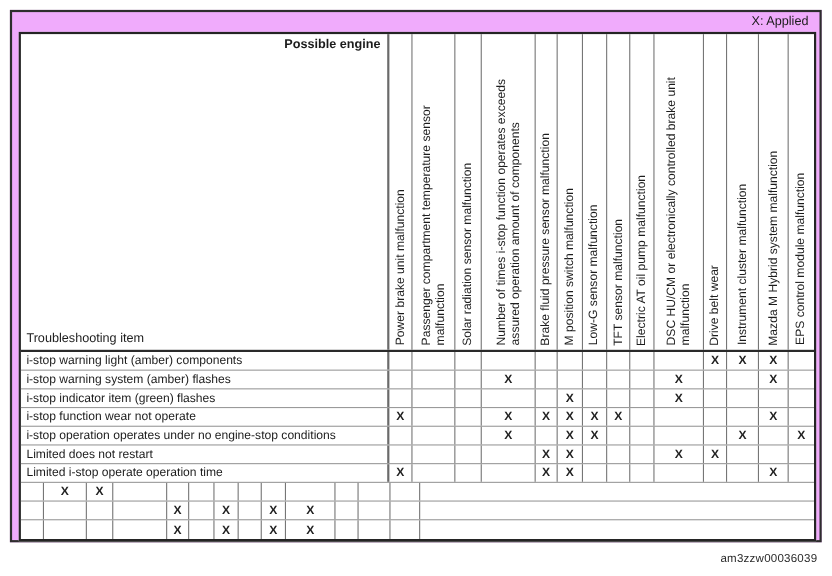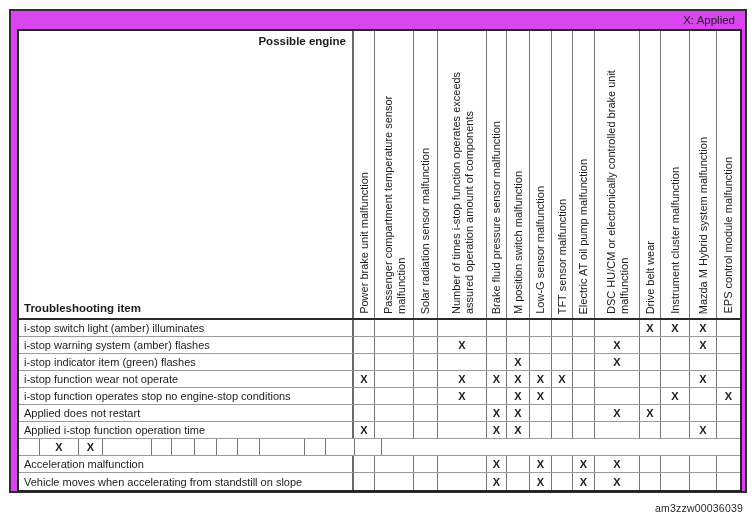--- a/index.html
+++ b/index.html
@@ -2,42 +2,42 @@
 <html><head>
 <meta charset="utf-8">
 <style>
   html,body{margin:0;padding:0;background:#fff;}
   .page{
     position:relative;width:756px;height:524px;background:#fff;overflow:hidden;
     font-family:"Liberation Sans","DejaVu Sans",sans-serif;color:#1c1c1c;
   }
   .outer{
     position:absolute;left:9px;top:9px;width:738px;height:484px;
-    border:2px solid #2e2e2e;box-sizing:border-box;background:#d946ef;
+    border:2px solid #2e2e2e;box-sizing:border-box;background:#f0abfc;
   }
   .legend{
     position:absolute;top:3px;right:10px;font-size:11.5px;color:#1c1c1c;
   }
   .tbl{
     position:absolute;left:6px;top:18px;
     border:2px solid #242424;background:#fff;
     display:flex;flex-direction:column;
   }
   .hrow{
     display:flex;height:287px;border-bottom:2px solid #2a2a2a;flex:0 0 auto;
   }
   .corner{
     width:335px;flex:0 0 335px;position:relative;box-sizing:border-box;
     border-right:2px solid #6a6a6a;
   }
   .pf{
     position:absolute;top:4px;right:6px;font-weight:bold;font-size:11.5px;white-space:nowrap;
   }
   .ti{
-    position:absolute;bottom:4px;left:5px;font-weight:bold;font-size:11.5px;white-space:nowrap;text-align:center;
+    position:absolute;bottom:4px;left:5px;font-weight:normal;font-size:11.5px;white-space:nowrap;text-align:center;
   }
   .fh{
     box-sizing:border-box;border-right:1px solid #767676;
     display:flex;align-items:flex-end;justify-content:center;
     padding-bottom:4px;overflow:hidden;
   }
   .fh:last-child{border-right:none;}
   .fh span{
     writing-mode:vertical-rl;transform:rotate(180deg);
     font-size:11px;line-height:12.5px;max-height:276px;
@@ -113,21 +113,21 @@
             <span>Instrument cluster malfunction</span>
           </div>
           <div class="fh" style="flex: 0 0 27px; width: 27px;">
             <span>Mazda M Hybrid system malfunction</span>
           </div>
           <div class="fh" style="flex: 0 0 23px; width: 23px;">
             <span>EPS control module malfunction</span>
           </div>
         </div>
     <div class="drow">
-          <div class="rlabel">i-stop switch light (amber) illuminates</div>
+          <div class="rlabel">i-stop warning light (amber) components</div>
           <div class="dcell" style="flex: 0 0 21px; width: 21px;"></div>
           <div class="dcell" style="flex: 0 0 39px; width: 39px;"></div>
           <div class="dcell" style="flex: 0 0 24px; width: 24px;"></div>
           <div class="dcell" style="flex: 0 0 49px; width: 49px;"></div>
           <div class="dcell" style="flex: 0 0 20px; width: 20px;"></div>
           <div class="dcell" style="flex: 0 0 23px; width: 23px;"></div>
           <div class="dcell" style="flex: 0 0 22px; width: 22px;"></div>
           <div class="dcell" style="flex: 0 0 21px; width: 21px;"></div>
           <div class="dcell" style="flex: 0 0 22px; width: 22px;"></div>
           <div class="dcell" style="flex: 0 0 45px; width: 45px;"></div>
@@ -181,55 +181,55 @@
           <div class="dcell" style="flex: 0 0 22px; width: 22px;">X</div>
           <div class="dcell" style="flex: 0 0 21px; width: 21px;">X</div>
           <div class="dcell" style="flex: 0 0 22px; width: 22px;"></div>
           <div class="dcell" style="flex: 0 0 45px; width: 45px;"></div>
           <div class="dcell" style="flex: 0 0 21px; width: 21px;"></div>
           <div class="dcell" style="flex: 0 0 29px; width: 29px;"></div>
           <div class="dcell" style="flex: 0 0 27px; width: 27px;">X</div>
           <div class="dcell" style="flex: 0 0 23px; width: 23px;"></div>
         </div>
         <div class="drow">
-          <div class="rlabel">i-stop function operates stop no engine-stop conditions</div>
+          <div class="rlabel">i-stop operation operates under no engine-stop conditions</div>
           <div class="dcell" style="flex: 0 0 21px; width: 21px;"></div>
           <div class="dcell" style="flex: 0 0 39px; width: 39px;"></div>
           <div class="dcell" style="flex: 0 0 24px; width: 24px;"></div>
           <div class="dcell" style="flex: 0 0 49px; width: 49px;">X</div>
           <div class="dcell" style="flex: 0 0 20px; width: 20px;"></div>
           <div class="dcell" style="flex: 0 0 23px; width: 23px;">X</div>
           <div class="dcell" style="flex: 0 0 22px; width: 22px;">X</div>
           <div class="dcell" style="flex: 0 0 21px; width: 21px;"></div>
           <div class="dcell" style="flex: 0 0 22px; width: 22px;"></div>
           <div class="dcell" style="flex: 0 0 45px; width: 45px;"></div>
           <div class="dcell" style="flex: 0 0 21px; width: 21px;"></div>
           <div class="dcell" style="flex: 0 0 29px; width: 29px;">X</div>
           <div class="dcell" style="flex: 0 0 27px; width: 27px;"></div>
           <div class="dcell" style="flex: 0 0 23px; width: 23px;">X</div>
         </div>
         <div class="drow">
-          <div class="rlabel">Applied does not restart</div>
-          <div class="dcell" style="flex: 0 0 21px; width: 21px;"></div>
-          <div class="dcell" style="flex: 0 0 39px; width: 39px;"></div>
-          <div class="dcell" style="flex: 0 0 24px; width: 24px;"></div>
-          <div class="dcell" style="flex: 0 0 49px; width: 49px;"></div>
-          <div class="dcell" style="flex: 0 0 20px; width: 20px;">X</div>
-          <div class="dcell" style="flex: 0 0 23px; width: 23px;">X</div>
-          <div class="dcell" style="flex: 0 0 22px; width: 22px;"></div>
-          <div class="dcell" style="flex: 0 0 21px; width: 21px;"></div>
-          <div class="dcell" style="flex: 0 0 22px; width: 22px;"></div>
-          <div class="dcell" style="flex: 0 0 45px; width: 45px;">X</div>
-          <div class="dcell" style="flex: 0 0 21px; width: 21px;">X</div>
-          <div class="dcell" style="flex: 0 0 29px; width: 29px;"></div>
-          <div class="dcell" style="flex: 0 0 27px; width: 27px;"></div>
-          <div class="dcell" style="flex: 0 0 23px; width: 23px;"></div>
-        </div>
-        <div class="drow">
-          <div class="rlabel">Applied i-stop function operation time</div>
+          <div class="rlabel">Limited does not restart</div>
+          <div class="dcell" style="flex: 0 0 21px; width: 21px;"></div>
+          <div class="dcell" style="flex: 0 0 39px; width: 39px;"></div>
+          <div class="dcell" style="flex: 0 0 24px; width: 24px;"></div>
+          <div class="dcell" style="flex: 0 0 49px; width: 49px;"></div>
+          <div class="dcell" style="flex: 0 0 20px; width: 20px;">X</div>
+          <div class="dcell" style="flex: 0 0 23px; width: 23px;">X</div>
+          <div class="dcell" style="flex: 0 0 22px; width: 22px;"></div>
+          <div class="dcell" style="flex: 0 0 21px; width: 21px;"></div>
+          <div class="dcell" style="flex: 0 0 22px; width: 22px;"></div>
+          <div class="dcell" style="flex: 0 0 45px; width: 45px;">X</div>
+          <div class="dcell" style="flex: 0 0 21px; width: 21px;">X</div>
+          <div class="dcell" style="flex: 0 0 29px; width: 29px;"></div>
+          <div class="dcell" style="flex: 0 0 27px; width: 27px;"></div>
+          <div class="dcell" style="flex: 0 0 23px; width: 23px;"></div>
+        </div>
+        <div class="drow">
+          <div class="rlabel">Limited i-stop operate operation time</div>
           <div class="dcell" style="flex: 0 0 21px; width: 21px;">X</div>
           <div class="dcell" style="flex: 0 0 39px; width: 39px;"></div>
           <div class="dcell" style="flex: 0 0 24px; width: 24px;"></div>
           <div class="dcell" style="flex: 0 0 49px; width: 49px;"></div>
           <div class="dcell" style="flex: 0 0 20px; width: 20px;">X</div>
           <div class="dcell" style="flex: 0 0 23px; width: 23px;">X</div>
           <div class="dcell" style="flex: 0 0 22px; width: 22px;"></div>
           <div class="dcell" style="flex: 0 0 21px; width: 21px;"></div>
           <div class="dcell" style="flex: 0 0 22px; width: 22px;"></div>
           <div class="dcell" style="flex: 0 0 45px; width: 45px;"></div>
@@ -248,38 +248,36 @@
           <div class="dcell" style="flex: 0 0 22px; width: 22px;"></div>
           <div class="dcell" style="flex: 0 0 21px; width: 21px;"></div>
           <div class="dcell" style="flex: 0 0 22px; width: 22px;"></div>
           <div class="dcell" style="flex: 0 0 45px; width: 45px;"></div>
           <div class="dcell" style="flex: 0 0 21px; width: 21px;"></div>
           <div class="dcell" style="flex: 0 0 29px; width: 29px;"></div>
           <div class="dcell" style="flex: 0 0 27px; width: 27px;"></div>
           <div class="dcell" style="flex: 0 0 23px; width: 23px;"></div>
         </div>
         <div class="drow">
-          <div class="rlabel">Acceleration malfunction</div>
-          <div class="dcell" style="flex: 0 0 21px; width: 21px;"></div>
-          <div class="dcell" style="flex: 0 0 39px; width: 39px;"></div>
-          <div class="dcell" style="flex: 0 0 24px; width: 24px;"></div>
-          <div class="dcell" style="flex: 0 0 49px; width: 49px;"></div>
-          <div class="dcell" style="flex: 0 0 20px; width: 20px;">X</div>
-          <div class="dcell" style="flex: 0 0 23px; width: 23px;"></div>
-          <div class="dcell" style="flex: 0 0 22px; width: 22px;">X</div>
-          <div class="dcell" style="flex: 0 0 21px; width: 21px;"></div>
-          <div class="dcell" style="flex: 0 0 22px; width: 22px;">X</div>
-          <div class="dcell" style="flex: 0 0 45px; width: 45px;">X</div>
-          <div class="dcell" style="flex: 0 0 21px; width: 21px;"></div>
-          <div class="dcell" style="flex: 0 0 29px; width: 29px;"></div>
-          <div class="dcell" style="flex: 0 0 27px; width: 27px;"></div>
-          <div class="dcell" style="flex: 0 0 23px; width: 23px;"></div>
-        </div>
-        <div class="drow">
-          <div class="rlabel">Vehicle moves when accelerating from standstill on slope</div>
+          <div class="dcell" style="flex: 0 0 21px; width: 21px;"></div>
+          <div class="dcell" style="flex: 0 0 39px; width: 39px;"></div>
+          <div class="dcell" style="flex: 0 0 24px; width: 24px;"></div>
+          <div class="dcell" style="flex: 0 0 49px; width: 49px;"></div>
+          <div class="dcell" style="flex: 0 0 20px; width: 20px;">X</div>
+          <div class="dcell" style="flex: 0 0 23px; width: 23px;"></div>
+          <div class="dcell" style="flex: 0 0 22px; width: 22px;">X</div>
+          <div class="dcell" style="flex: 0 0 21px; width: 21px;"></div>
+          <div class="dcell" style="flex: 0 0 22px; width: 22px;">X</div>
+          <div class="dcell" style="flex: 0 0 45px; width: 45px;">X</div>
+          <div class="dcell" style="flex: 0 0 21px; width: 21px;"></div>
+          <div class="dcell" style="flex: 0 0 29px; width: 29px;"></div>
+          <div class="dcell" style="flex: 0 0 27px; width: 27px;"></div>
+          <div class="dcell" style="flex: 0 0 23px; width: 23px;"></div>
+        </div>
+        <div class="drow">
           <div class="dcell" style="flex: 0 0 21px; width: 21px;"></div>
           <div class="dcell" style="flex: 0 0 39px; width: 39px;"></div>
           <div class="dcell" style="flex: 0 0 24px; width: 24px;"></div>
           <div class="dcell" style="flex: 0 0 49px; width: 49px;"></div>
           <div class="dcell" style="flex: 0 0 20px; width: 20px;">X</div>
           <div class="dcell" style="flex: 0 0 23px; width: 23px;"></div>
           <div class="dcell" style="flex: 0 0 22px; width: 22px;">X</div>
           <div class="dcell" style="flex: 0 0 21px; width: 21px;"></div>
           <div class="dcell" style="flex: 0 0 22px; width: 22px;">X</div>
           <div class="dcell" style="flex: 0 0 45px; width: 45px;">X</div>

